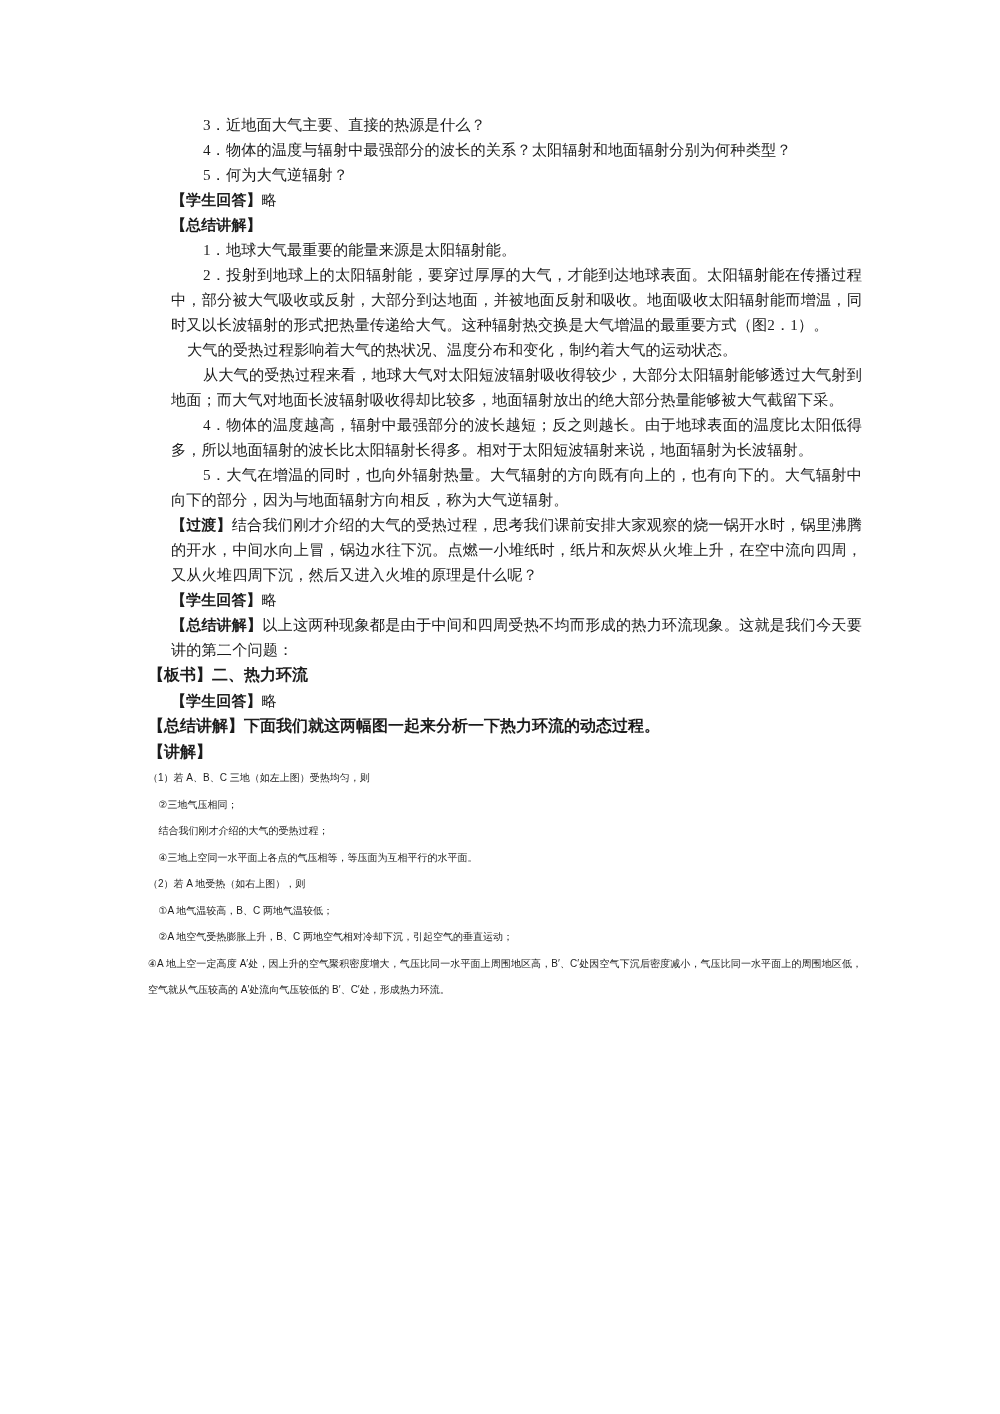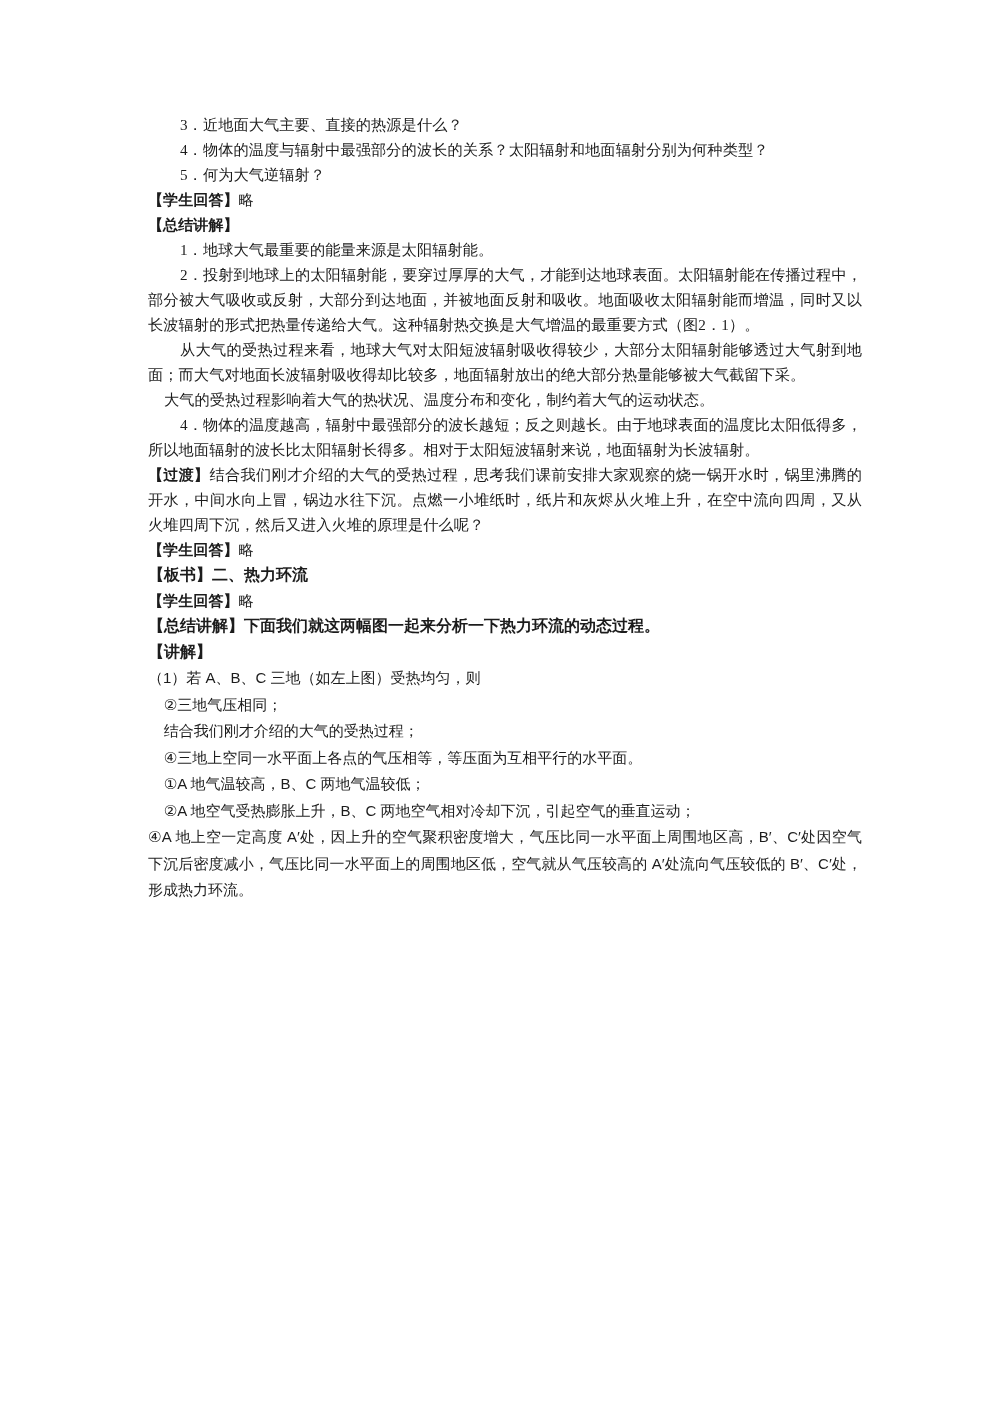--- a/index.html
+++ b/index.html
@@ -30,20 +30,21 @@
 
   
   .ln {
     font-size: 15.2px;
     line-height: 25px;
     letter-spacing: 0.1px;
     white-space: pre-wrap;
     word-break: break-all;
     text-align: justify;
     text-justify: inter-character;
+    margin-left: 23px;
   }
   
   .ind2 { text-indent: 2.1em; }
   .ind1 { text-indent: 1.05em; }
   .ind0 { text-indent: 0; }
 
   
   .tag {
     font-weight: bold;
     font-family: "Liberation Sans", "DejaVu Sans", sans-serif;
@@ -59,21 +60,21 @@
     font-size: 16px;
     line-height: 26px;
     white-space: pre-wrap;
     word-break: break-all;
     text-align: justify;
     text-justify: inter-character;
   }
   
   .sans {
     font-family: "Liberation Sans", "DejaVu Sans", sans-serif;
-    font-size: 15px;
+    font-size: 10px;
     line-height: 26.5px;
     white-space: pre-wrap;
     word-break: break-all;
     text-align: justify;
     text-justify: inter-character;
   }
 </style>
 </head>
 <body>
 
@@ -83,41 +84,44 @@
     <div class="ln ind2">3．近地面大气主要、直接的热源是什么？</div>
     <div class="ln ind2">4．物体的温度与辐射中最强部分的波长的关系？太阳辐射和地面辐射分别为何种类型？</div>
     <div class="ln ind2">5．何为大气逆辐射？</div>
 
     <div class="ln ind0"><span class="tag">【学生回答】</span><span class="run">略</span></div>
 
     <div class="ln ind0"><span class="tag">【总结讲解】</span><span class="run"></span></div>
 
     <div class="ln ind2">1．地球大气最重要的能量来源是太阳辐射能。</div>
     <div class="ln ind2">2．投射到地球上的太阳辐射能，要穿过厚厚的大气，才能到达地球表面。太阳辐射能在传播过程中，部分被大气吸收或反射，大部分到达地面，并被地面反射和吸收。地面吸收太阳辐射能而增温，同时又以长波辐射的形式把热量传递给大气。这种辐射热交换是大气增温的最重要方式（图2．1）。</div>
+    <div class="ln ind1">大气的受热过程影响着大气的热状况、温度分布和变化，制约着大气的运动状态。</div>
     <div class="ln ind2">从大气的受热过程来看，地球大气对太阳短波辐射吸收得较少，大部分太阳辐射能够透过大气射到地面；而大气对地面长波辐射吸收得却比较多，地面辐射放出的绝大部分热量能够被大气截留下采。</div>
-    <div class="ln ind1">大气的受热过程影响着大气的热状况、温度分布和变化，制约着大气的运动状态。</div>
     <div class="ln ind2">4．物体的温度越高，辐射中最强部分的波长越短；反之则越长。由于地球表面的温度比太阳低得多，所以地面辐射的波长比太阳辐射长得多。相对于太阳短波辐射来说，地面辐射为长波辐射。</div>
+    <div class="ln ind2">5．大气在增温的同时，也向外辐射热量。大气辐射的方向既有向上的，也有向下的。大气辐射中向下的部分，因为与地面辐射方向相反，称为大气逆辐射。</div>
 
     <div class="ln ind0"><span class="tag">【过渡】</span><span class="run">结合我们刚才介绍的大气的受热过程，思考我们课前安排大家观察的烧一锅开水时，锅里沸腾的开水，中间水向上冒，锅边水往下沉。点燃一小堆纸时，纸片和灰烬从火堆上升，在空中流向四周，又从火堆四周下沉，然后又进入火堆的原理是什么呢？</span></div>
 
     <div class="ln ind0"><span class="tag">【学生回答】</span><span class="run">略</span></div>
 
+    <div class="ln ind0"><span class="tag">【总结讲解】</span><span class="run">以上这两种现象都是由于中间和四周受热不均而形成的热力环流现象。这就是我们今天要讲的第二个问题：</span></div>
 
     <div class="bold-block ind0"><span>【板书】</span><span>二、热力环流</span></div>
 
 
     <div class="ln ind0"><span class="tag">【学生回答】</span><span class="run">略</span></div>
 
     <div class="bold-block ind0"><span>【总结讲解】</span><span>下面我们就这两幅图一起来分析一下热力环流的动态过程。</span></div>
 
     <div class="bold-block ind0"><span>【讲解】</span><span></span></div>
 
     <div class="sans ind0">（1）若 A、B、C 三地（如左上图）受热均匀，则</div>
     <div class="sans ind1">②三地气压相同；</div>
     <div class="sans ind1">结合我们刚才介绍的大气的受热过程；</div>
     <div class="sans ind1">④三地上空同一水平面上各点的气压相等，等压面为互相平行的水平面。</div>
 
+    <div class="sans ind0">（2）若 A 地受热（如右上图），则</div>
     <div class="sans ind1">①A 地气温较高，B、C 两地气温较低；</div>
     <div class="sans ind1">②A 地空气受热膨胀上升，B、C 两地空气相对冷却下沉，引起空气的垂直运动；</div>
     <div class="sans ind0">④A 地上空一定高度 A′处，因上升的空气聚积密度增大，气压比同一水平面上周围地区高，B′、C′处因空气下沉后密度减小，气压比同一水平面上的周围地区低，空气就从气压较高的 A′处流向气压较低的 B′、C′处，形成热力环流。</div>
 
   </div>
 </div>
 
 </body></html>

